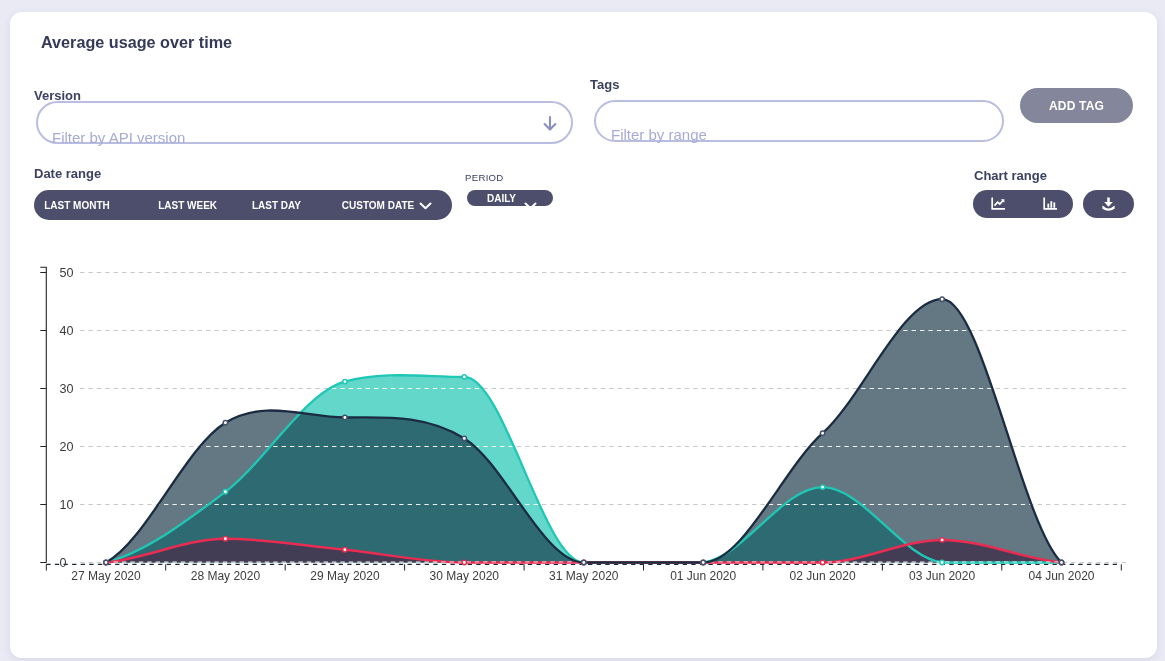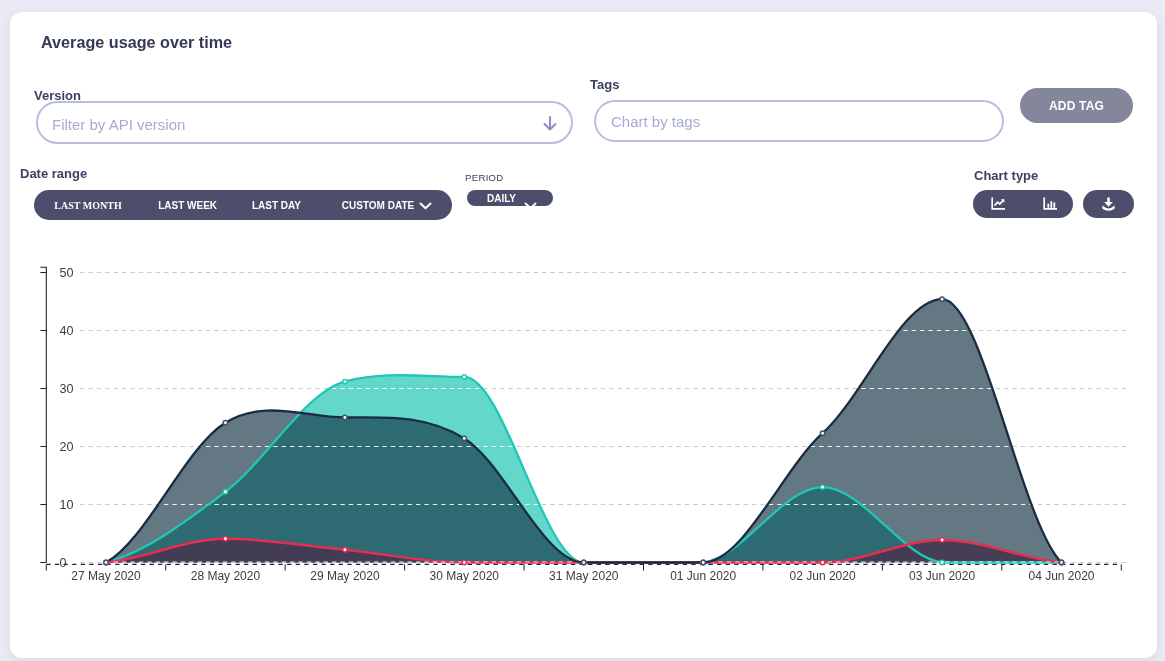--- a/index.html
+++ b/index.html
@@ -1,61 +1,61 @@
 <!DOCTYPE html>
 <html><head>
 <meta charset="utf-8">
 <style>
 * { margin:0; padding:0; box-sizing:border-box; }
 body { width:1165px; height:661px; background:#e9eaf4; font-family:"Liberation Sans", sans-serif; position:relative; overflow:hidden; }
 .card { position:absolute; left:10px; top:12px; width:1147px; height:646px; background:#ffffff; border-radius:12px; box-shadow:0 3px 10px rgba(40,40,90,0.08); }
 .title { position:absolute; left:41px; top:33px; font-size:16.2px; font-weight:bold; color:#343a57; }
 .lbl { position:absolute; font-size:13px; font-weight:bold; color:#3b4161; }
 .pillinput { position:absolute; border:2px solid #b9bde2; border-radius:22px; background:#fff; }
-.ph { position:absolute; font-size:15px; color:#a6abd6; }
+.ph { position:absolute; font-size:15px; color:#a6abd6;margin-top:13px; }
 .btn { position:absolute; background:#4c4e6b; border-radius:15px; color:#fff; font-weight:bold; font-size:10px; letter-spacing:0px; }
 .seg { position:absolute; top:50%; transform:translate(-50%,-50%); white-space:nowrap; }
 .smallcap { position:absolute; font-size:9.6px; font-weight:normal; letter-spacing:0.3px; color:#3b4161; }
 </style>
 </head>
 <body>
 <div class="card"></div>
 <div class="title">Average usage over time</div>
 
 <div class="lbl" style="left:34px; top:76px;margin-top:12px;">Version</div>
 <div class="pillinput" style="left:36px; top:101px; width:537px; height:43px;"></div>
 <div class="ph" style="left:52px; top:116px;">Filter by API version</div>
 <svg style="position:absolute; left:542px; top:115px;" width="16" height="18" viewBox="0 0 16 18">
   <path d="M8,2 V14.2 M2.6,9 L8,14.6 L13.4,9" fill="none" stroke="#8a8fc0" stroke-width="2.1" stroke-linecap="round" stroke-linejoin="round"></path>
 </svg>
 
 <div class="lbl" style="left:590px; top:77px;">Tags</div>
 <div class="pillinput" style="left:594px; top:100px; width:410px; height:42px;"></div>
-<div class="ph" style="left:611px; top:113px;">Chart by tags</div>
+<div class="ph" style="left:611px; top:113px;">Filter by range</div>
 <div style="position:absolute; left:1020px; top:88px; width:113px; height:35px; background:#84879b; border-radius:17.5px; color:#ffffff; font-weight:bold; font-size:12px; letter-spacing:0.2px; display:flex; align-items:center; justify-content:center;">ADD TAG</div>
 
-<div class="lbl" style="left:20px; top:166px;">Date range</div>
+<div class="lbl" style="left:34px; top:166px;">Date range</div>
 <div class="btn" style="left:34px; top:190px; width:418px; height:29.5px;">
-  <span class="seg" style="left:54px;font-family:Liberation Serif, serif;">LAST MONTH</span>
+  <span class="seg" style="left:43px;">LAST MONTH</span>
   <span class="seg" style="left:153.6px;">LAST WEEK</span>
   <span class="seg" style="left:242.5px;">LAST DAY</span>
   <span class="seg" style="left:344px;">CUSTOM DATE</span>
   <svg style="position:absolute; left:385px; top:11.5px;" width="13" height="8" viewBox="0 0 13 8">
       <path d="M1.5,1.5 L6.5,6.2 L11.5,1.5" fill="none" stroke="#fff" stroke-width="2" stroke-linecap="round" stroke-linejoin="round"></path>
     </svg>
 </div>
 <div class="smallcap" style="left:465px; top:171.5px;">PERIOD</div>
 <div class="btn" style="left:467px; top:190px; width:86px; height:16px;">
   <span class="seg" style="left:34.5px;">DAILY</span>
   <svg style="position:absolute; left:57px; top:11.5px;" width="13" height="8" viewBox="0 0 13 8">
       <path d="M1.5,1.5 L6.5,6.2 L11.5,1.5" fill="none" stroke="#fff" stroke-width="2" stroke-linecap="round" stroke-linejoin="round"></path>
     </svg>
 </div>
 
-<div class="lbl" style="left:974px; top:168px;">Chart type</div>
+<div class="lbl" style="left:974px; top:168px;">Chart range</div>
 <div class="btn" style="left:973px; top:190px; width:100px; height:27.5px; border-radius:14px;">
   <svg style="position:absolute; left:17.5px; top:7px;" width="15" height="13" viewBox="0 0 15 13">
     <path d="M1.2,0.5 V11.8 H14" fill="none" stroke="#fff" stroke-width="1.7"></path>
     <path d="M3.5,8.6 L6.6,5.2 L8.8,7.0 L12.4,3.2" fill="none" stroke="#fff" stroke-width="1.7"></path>
     <path d="M9.8,2.2 h3.6 v3.6 z" fill="#fff"></path>
   </svg>
   <svg style="position:absolute; left:69.5px; top:7px;" width="15" height="13" viewBox="0 0 15 13">
     <path d="M1.2,0.5 V11.8 H14" fill="none" stroke="#fff" stroke-width="1.7"></path>
     <rect x="4.4" y="6.6" width="1.8" height="4.2" fill="#fff"></rect>
     <rect x="7.4" y="4.2" width="1.8" height="6.6" fill="#fff"></rect>

